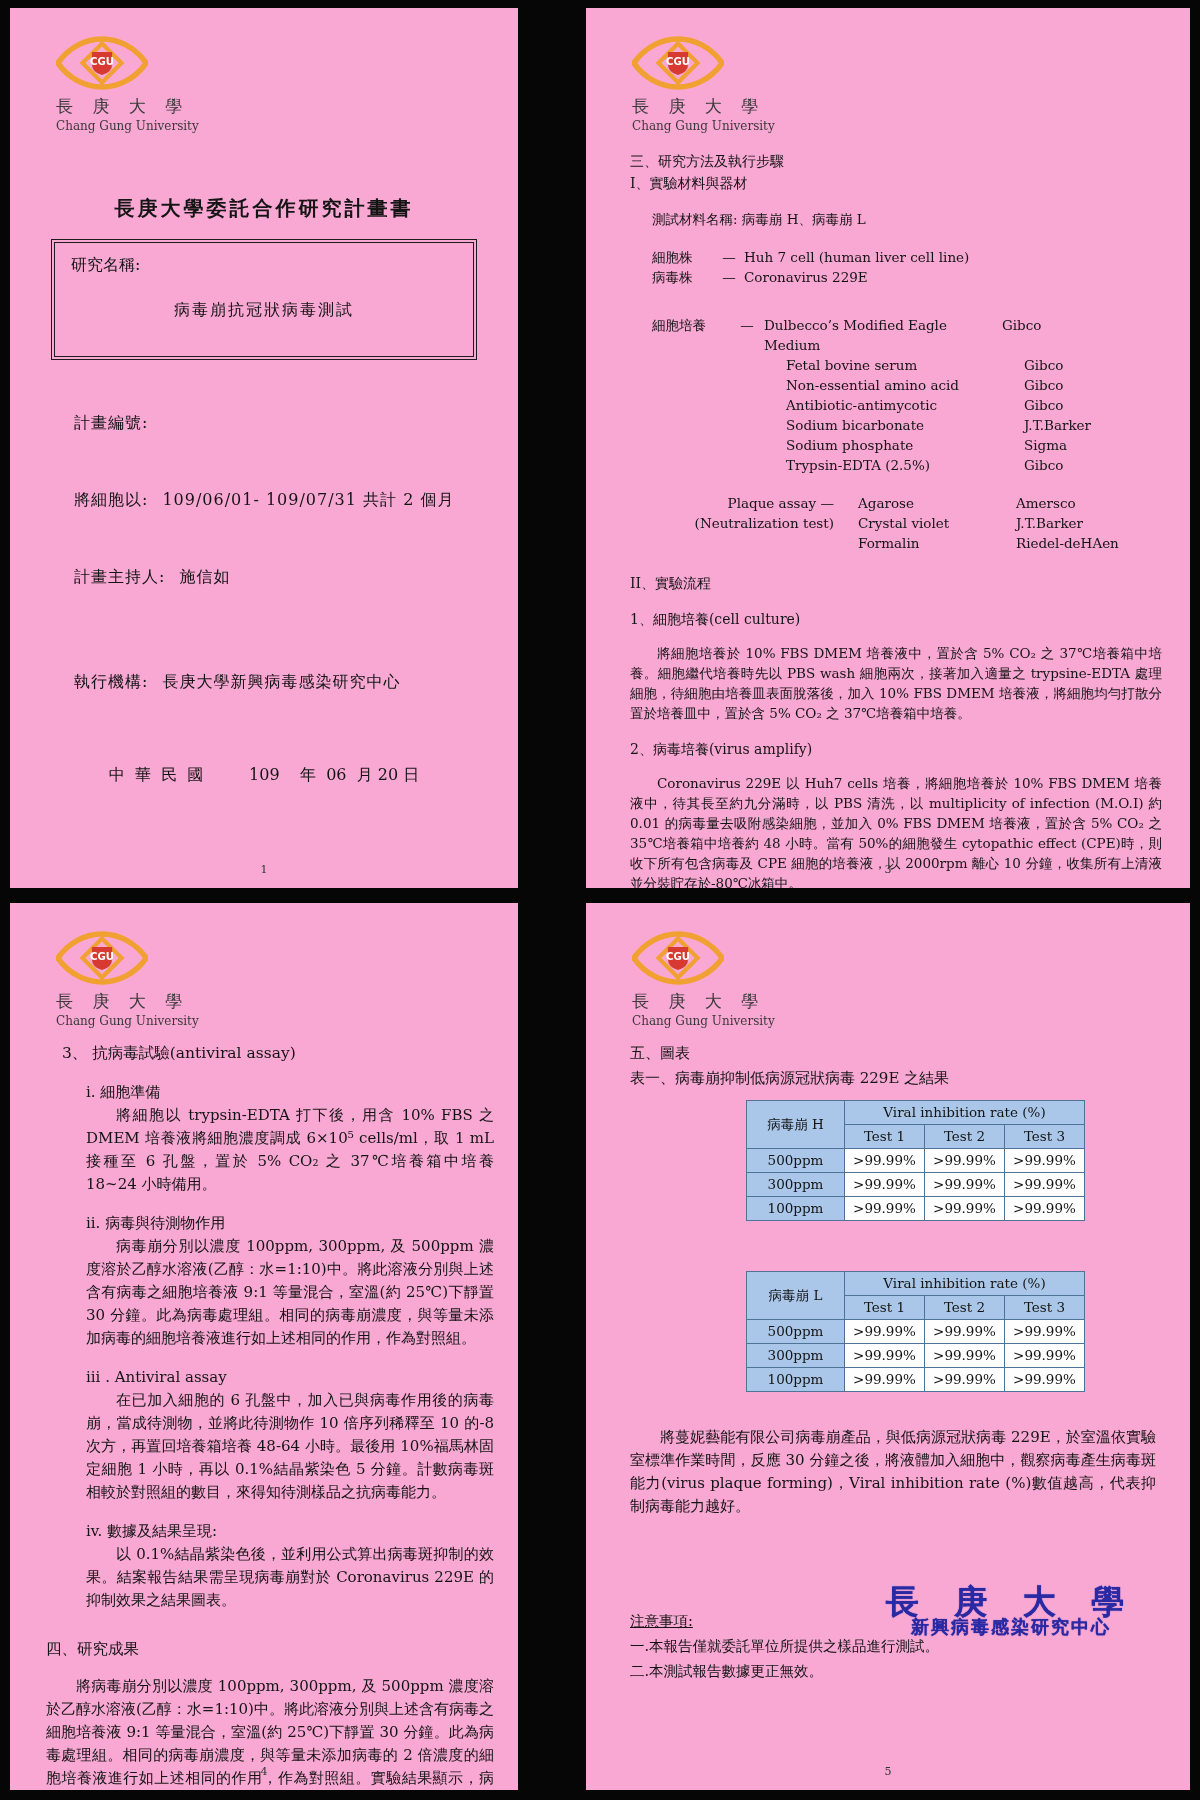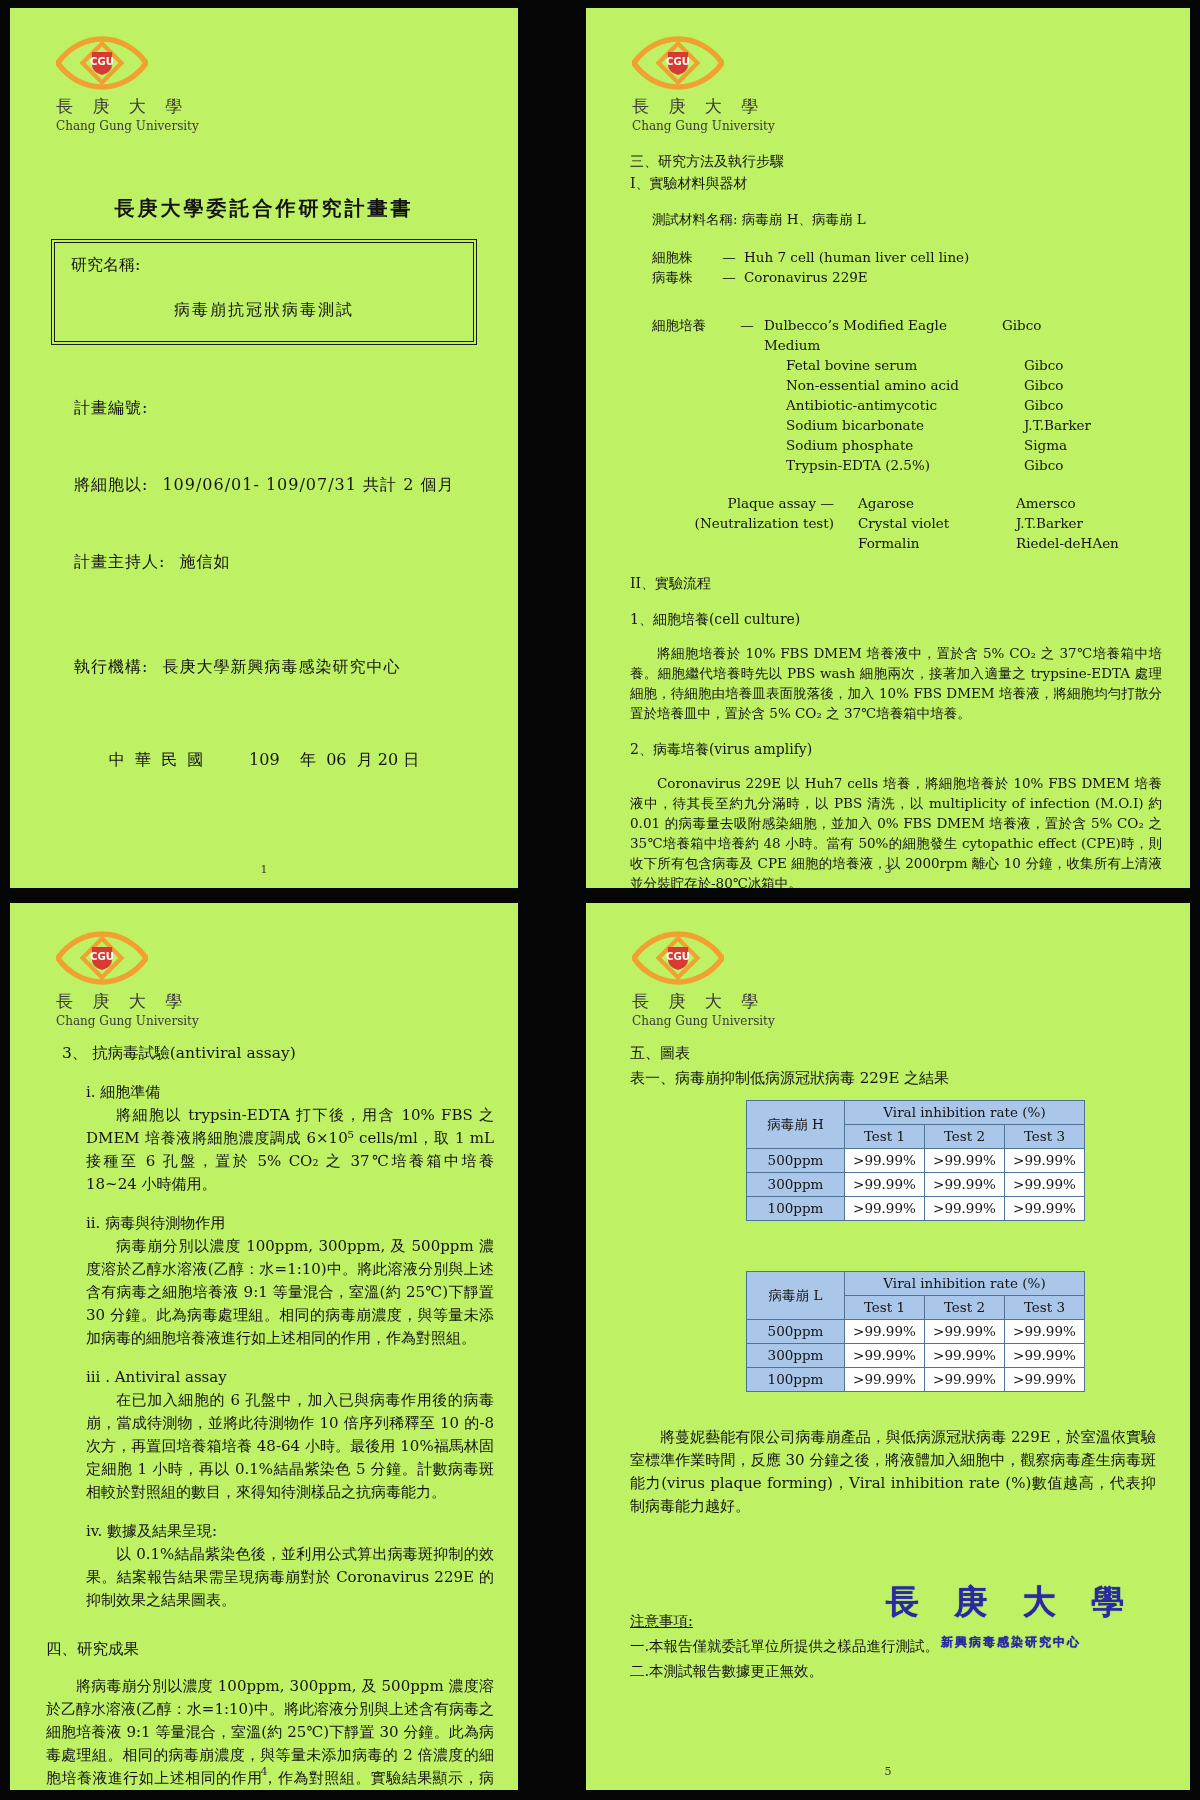--- a/index.html
+++ b/index.html
@@ -4,41 +4,41 @@
 <style>
   * { margin:0; padding:0; box-sizing:border-box; }
   html,body { width:1200px; height:1800px; }
   body {
     position:relative;
     background:#060606;
     font-family:"DejaVu Serif","Liberation Serif",serif;
     color:#141414;
     overflow:hidden;
   }
-  .page { position:absolute; background:#bef264; overflow:hidden; }
+  .page { position:absolute; background:#f9a8d4; overflow:hidden; }
   #page1 { left:10px;  top:8px;   width:508px; height:880px; }
   #page3 { left:586px; top:8px;   width:604px; height:880px; }
   #page4 { left:10px;  top:903px; width:508px; height:887px; }
   #page5 { left:586px; top:903px; width:604px; height:887px; }
 
   
   .logo { margin:26px 0 0 46px; width:150px; }
   .logo svg { display:block; }
   .logo-cn { font-size:17px; letter-spacing:7px; margin-top:3px; color:#3a3a3a; }
   .logo-en { font-size:12px; color:#3a3a3a; margin-top:1px; }
 
   .page-no {
     position:absolute; bottom:12px; left:0; width:100%;
     text-align:center; font-size:11px; color:#333;
   }
 
   
   .p1-title { margin-top:62px; text-align:center; font-size:20px; font-weight:600; letter-spacing:3px; }
   .p1-box {
-    margin:20px 44px 0 44px; height:100px;
+    margin:20px 44px 0 44px; height:115px;
     border:1px solid #1c1c1c; outline:1px solid #1c1c1c; outline-offset:2px;
     padding:12px 16px;
   }
   .p1-box-label { font-size:16px; }
   .p1-box-value { text-align:center; font-size:16px; letter-spacing:2px; margin-top:24px; }
   .p1-field { margin-left:64px; font-size:16px; letter-spacing:1px; }
   .p1-field .val { margin-left:14px; }
   .f-planno { margin-top:56px; }
   .f-period { margin-top:56px; }
   .f-pi     { margin-top:56px; }
@@ -96,21 +96,21 @@
   .notes { margin-top:92px; font-size:14.5px; }
   .notes-title { text-decoration:underline; }
   .note-line { margin-top:2px; }
   .stamp {
     position:absolute; left:295px; top:548px; width:260px;
     color:#2929a3; text-align:center;
     text-shadow:0 0 1px #2929a3;
     font-weight:bold;
   }
   .stamp-l1 { font-size:33px; letter-spacing:12px; white-space:nowrap; }
-  .stamp-l2 { font-size:12px; letter-spacing:2px; margin-top:18px; white-space:nowrap; }
+  .stamp-l2 { font-size:18px; letter-spacing:2px; margin-top:2px; white-space:nowrap; }
 </style>
 </head>
 <body>
 
 <div class="page" id="page1">
   <div class="logo">
     <svg width="92" height="58" viewBox="0 0 100 62">
       <path d="M2,31 C14,14 32,5 50,5 C68,5 86,14 98,31 C86,48 68,57 50,57 C32,57 14,48 2,31 Z" fill="none" stroke="#f0a132" stroke-width="6"></path>
       <rect x="35" y="16" width="30" height="30" transform="rotate(45 50 31)" fill="none" stroke="#f0a132" stroke-width="4.5"></rect>
       <path d="M39,19 h22 v13 q0,9 -11,12 q-11,-3 -11,-12 Z" fill="#d63a30"></path>

